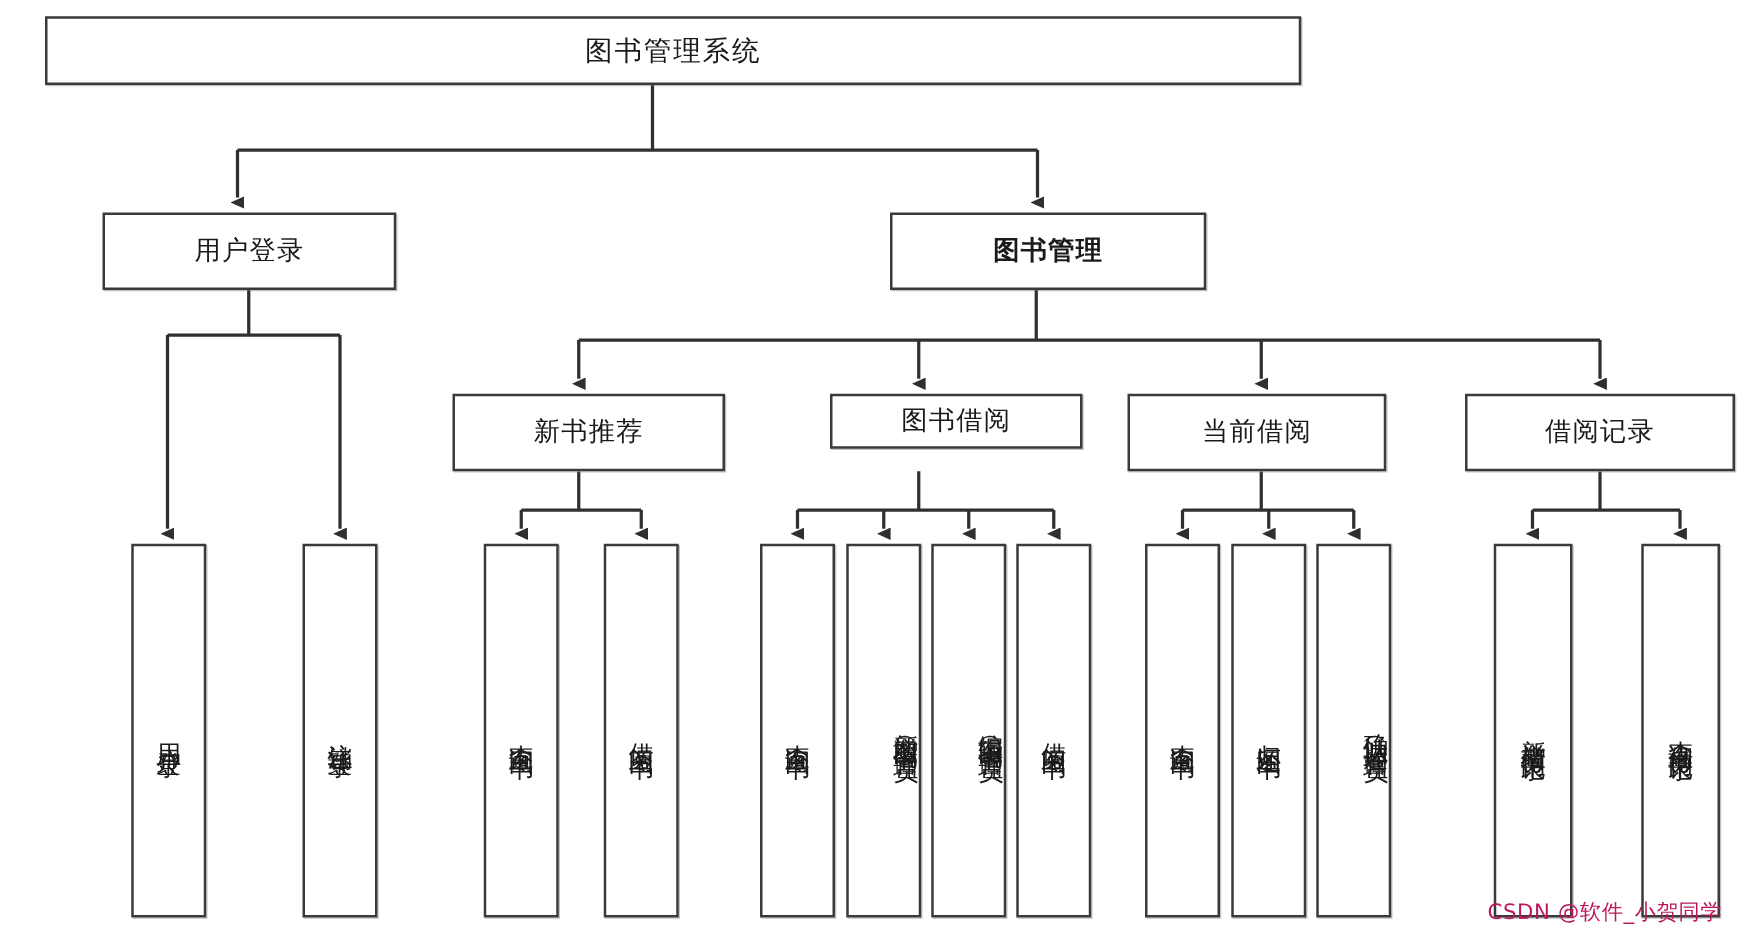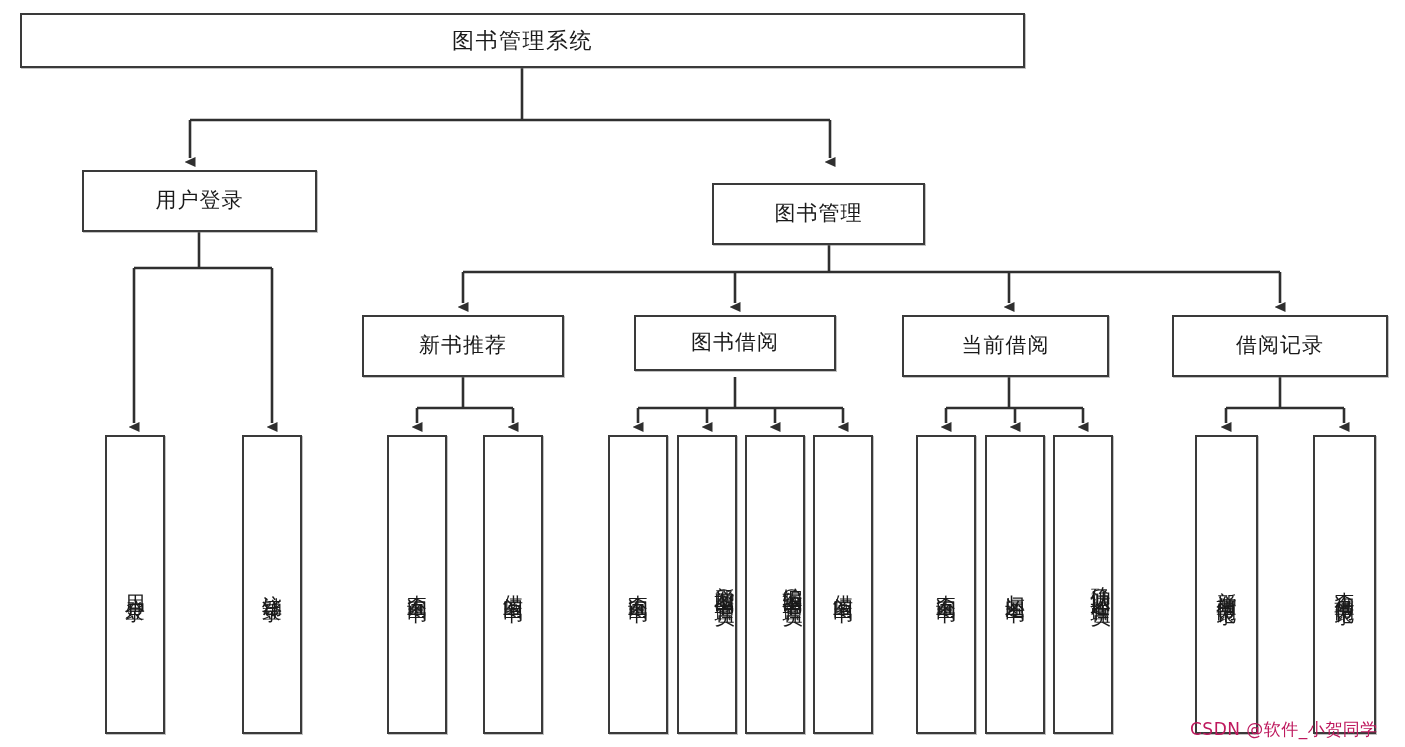--- a/index.html
+++ b/index.html
@@ -36,20 +36,21 @@
     color: #1a1a1a;
   }
   .node-h {
     font-size: 21px;
     letter-spacing: 1px;
     line-height: 1.2;
   }
   .node-root {
     font-size: 22px;
     letter-spacing: 1.5px;
+    margin-left: 16px;
   }
   .node-v {
     writing-mode: vertical-rl;
     text-orientation: upright;
     font-size: 20px;
     letter-spacing: 3px;
     line-height: 1.05;
     padding: 4px 0;
     white-space: nowrap;
   }
@@ -120,28 +121,28 @@
     </g>
   </svg>
 
   <div class="node node-root" style="left: 20px; top: 13px; width: 1005px; height: 55px;">
     <span>图书管理系统</span>
   </div>
 
   <div class="node node-h" style="left: 82px; top: 170px; width: 235px; height: 62px;">
     <span>用户登录</span>
   </div>
-  <div class="node node-h" style="left: 712px; top: 183px; width: 213px; height: 62px;">
+  <div class="node node-h" style="left: 712px; top: 170px; width: 253px; height: 62px; font-weight: bold;">
     <span>图书管理</span>
   </div>
 
-  <div class="node node-h" style="left: 362px; top: 315px; width: 202px; height: 62px;">
+  <div class="node node-h" style="left: 362px; top: 315px; width: 218px; height: 62px;">
     <span>新书推荐</span>
   </div>
-  <div class="node node-h" style="left: 634px; top: 315px; width: 202px; height: 56px;">
+  <div class="node node-h" style="left: 664px; top: 315px; width: 202px; height: 44px;">
     <span>图书借阅</span>
   </div>
   <div class="node node-h" style="left: 902px; top: 315px; width: 207px; height: 62px;">
     <span>当前借阅</span>
   </div>
   <div class="node node-h" style="left: 1172px; top: 315px; width: 216px; height: 62px;">
     <span>借阅记录</span>
   </div>
 
   <div class="node node-v" style="left: 105px; top: 435px; width: 60px; height: 299px;">

